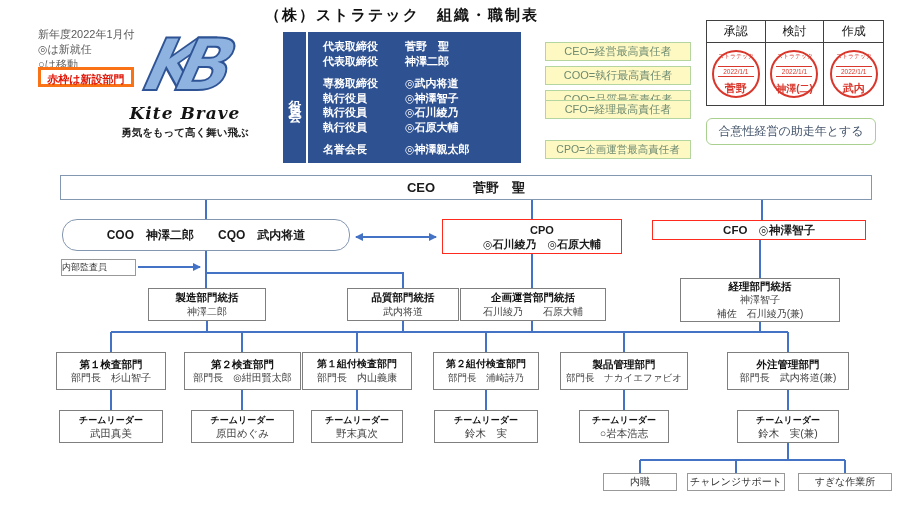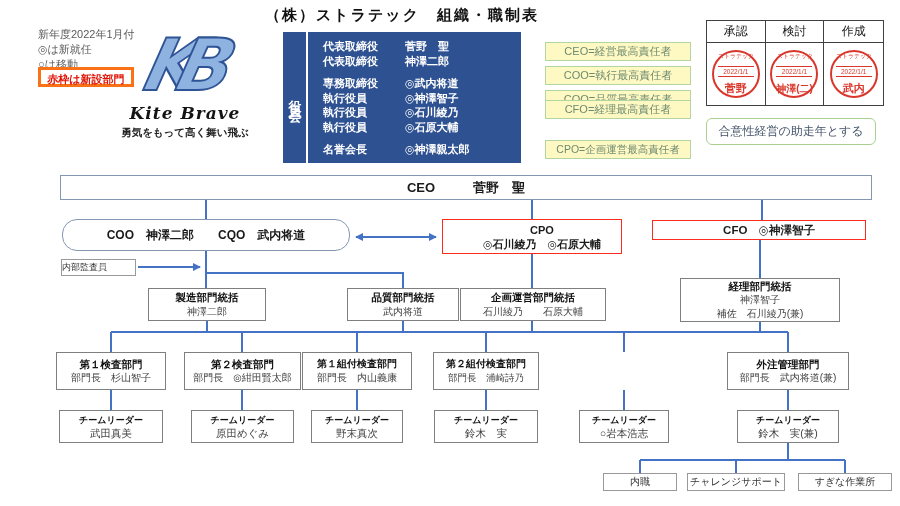--- a/index.html
+++ b/index.html
@@ -266,20 +266,24 @@
     <div class="l2">部門長　◎紺田賢太郎</div>
   </div>
   <div class="box b-gray dept" style="left:302px; width:110px">
     <div class="l1" style="font-size:10px">第１組付検査部門</div>
     <div class="l2">部門長　内山義康</div>
   </div>
   <div class="box b-gray dept" style="left:433px; width:106px">
     <div class="l1" style="font-size:10px">第２組付検査部門</div>
     <div class="l2" style="font-size:9.5px">部門長　浦崎詩乃</div>
   </div>
+  <div class="box b-gray dept" style="left:560px; width:128px">
+    <div class="l1">製品管理部門</div>
+    <div class="l2" style="font-size:9.5px">部門長　ナカイエファビオ</div>
+  </div>
   <div class="box b-gray dept" style="left:727px; width:122px">
     <div class="l1">外注管理部門</div>
     <div class="l2">部門長　武内将道(兼)</div>
   </div>
 
   <div class="box b-gray tl" style="left:59px; width:104px">
     <div class="l1">チームリーダー</div>
     <div class="l2">武田真美</div>
   </div>
   <div class="box b-gray tl" style="left:191px; width:103px">

